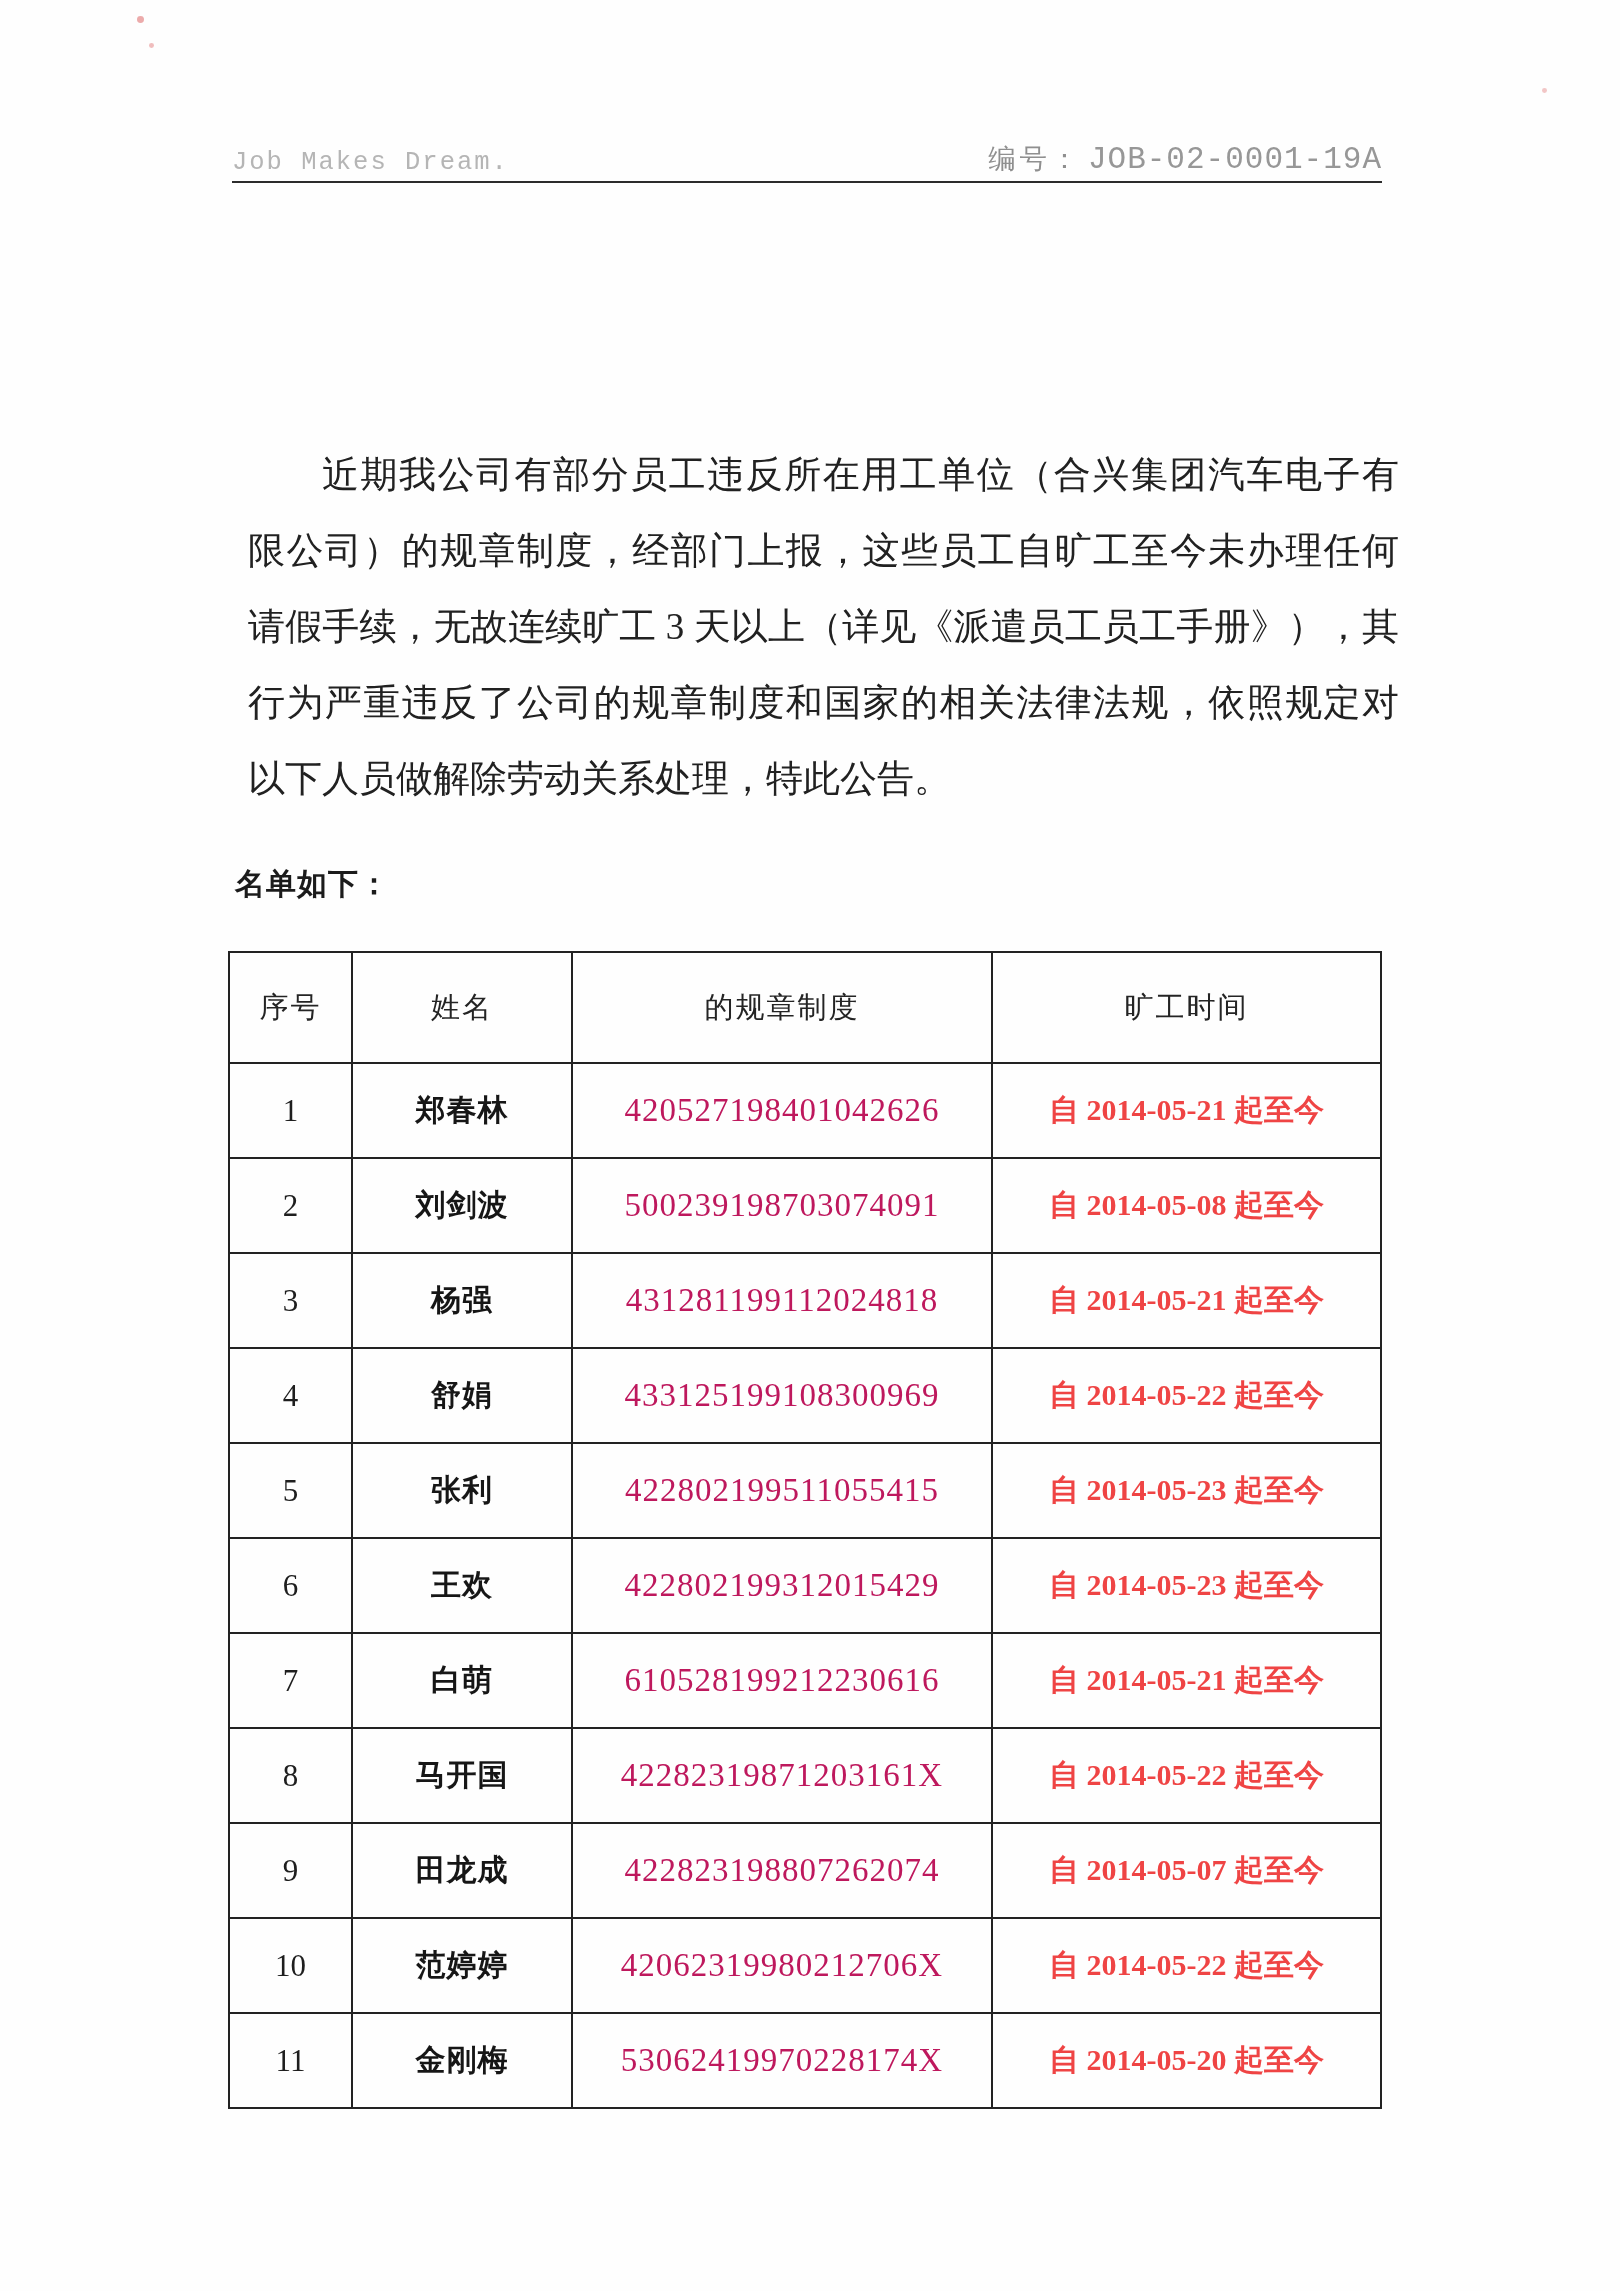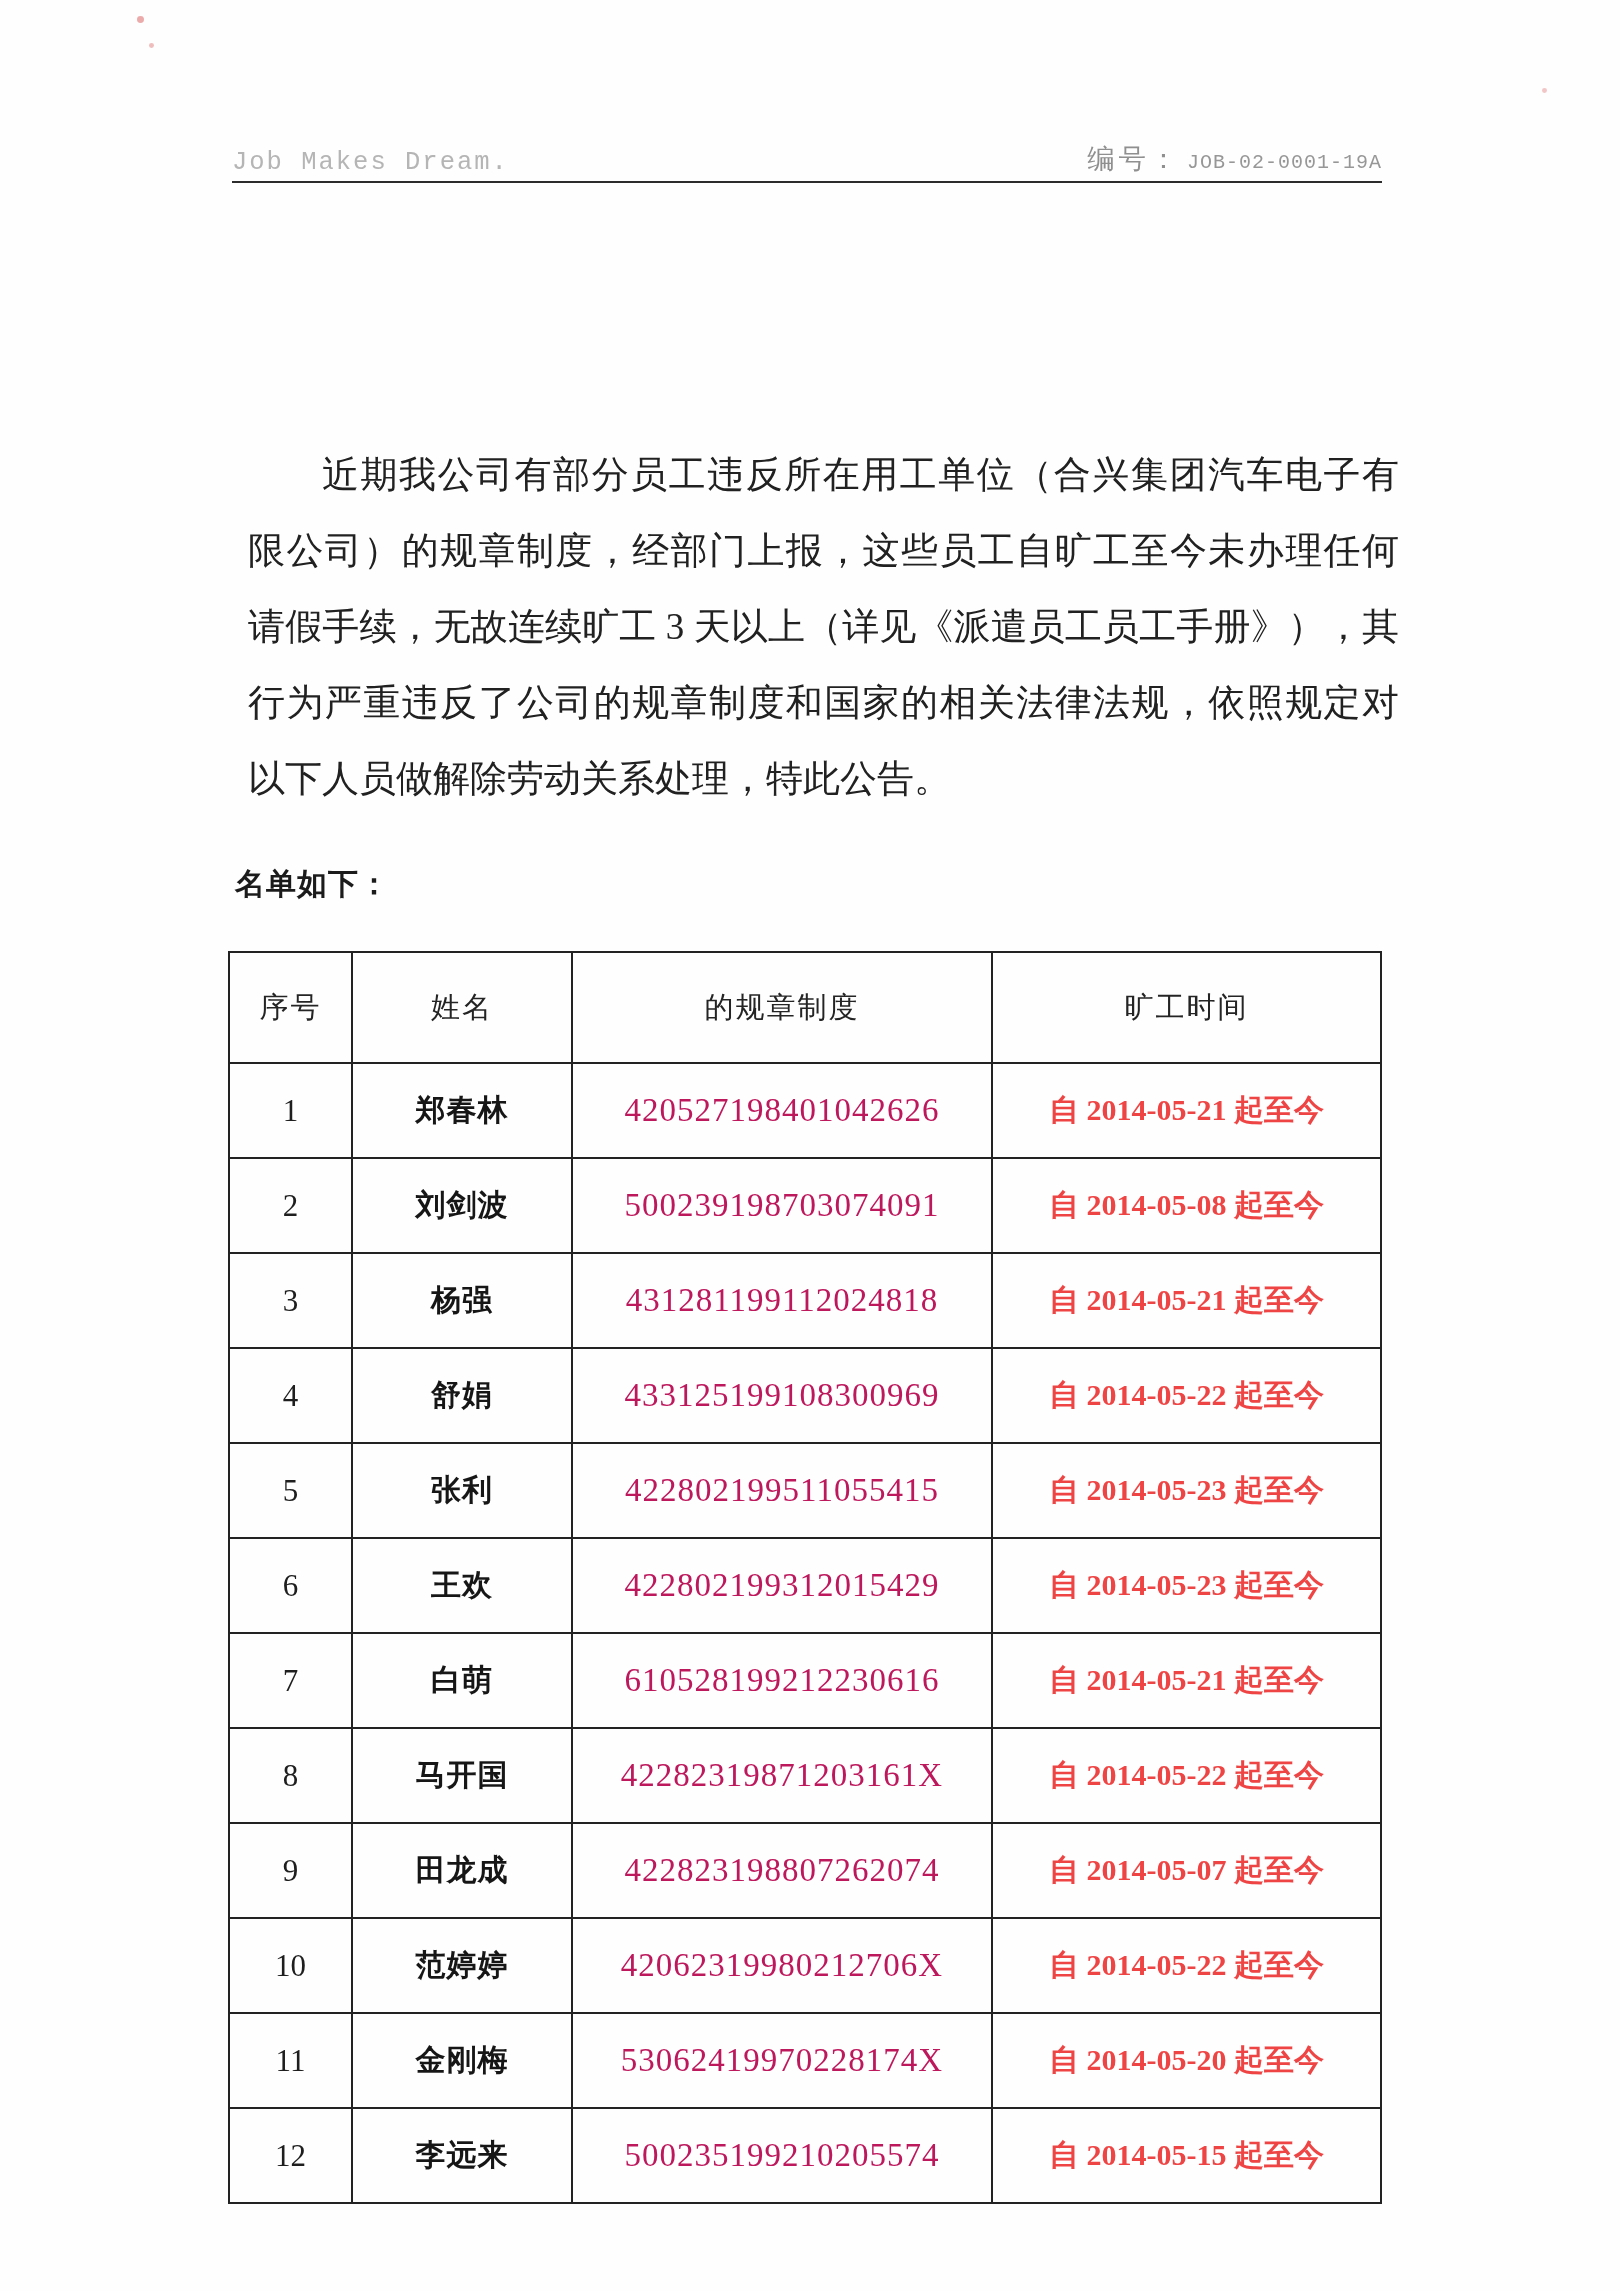--- a/index.html
+++ b/index.html
@@ -45,21 +45,21 @@
     gap: 5.9px;
     white-space: nowrap;
   }
   .doc-number .label {
     font-size: 27.4px;
     color: #8f8f8f;
     letter-spacing: 3.9px;
   }
   .doc-number .value {
     font-family: "Liberation Mono", "DejaVu Sans Mono", monospace;
-    font-size: 20px;
+    font-size: 31px;
     color: #979797;
     letter-spacing: 1px;
   }
 
   
   .doc-title {
     position: absolute;
     left: 232px;
     top: 251px;
     width: 1150px;
@@ -249,23 +249,17 @@
         <td class="cell-name">范婷婷</td>
         <td class="cell-id">42062319980212706X</td>
         <td class="cell-absence">自 2014-05-22 起至今</td>
       </tr>
       <tr>
         <td class="cell-serial">11</td>
         <td class="cell-name">金刚梅</td>
         <td class="cell-id">53062419970228174X</td>
         <td class="cell-absence">自 2014-05-20 起至今</td>
       </tr>
-      <tr>
-        <td class="cell-serial">12</td>
-        <td class="cell-name">李远来</td>
-        <td class="cell-id">500235199210205574</td>
-        <td class="cell-absence">自 2014-05-15 起至今</td>
-      </tr>
     </tbody>
   </table>
 
 </div>
 
 
 </body></html>

